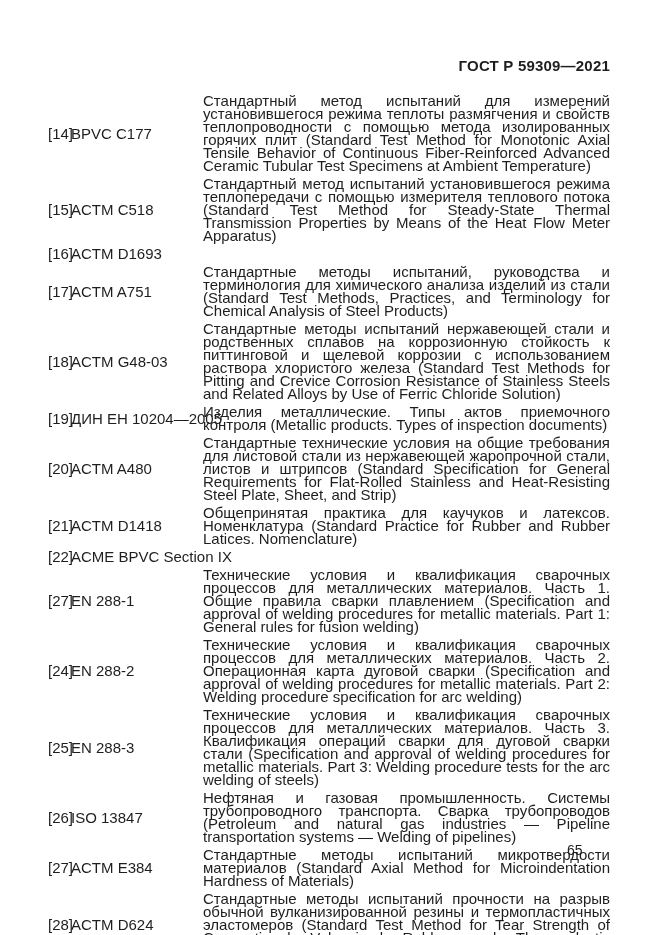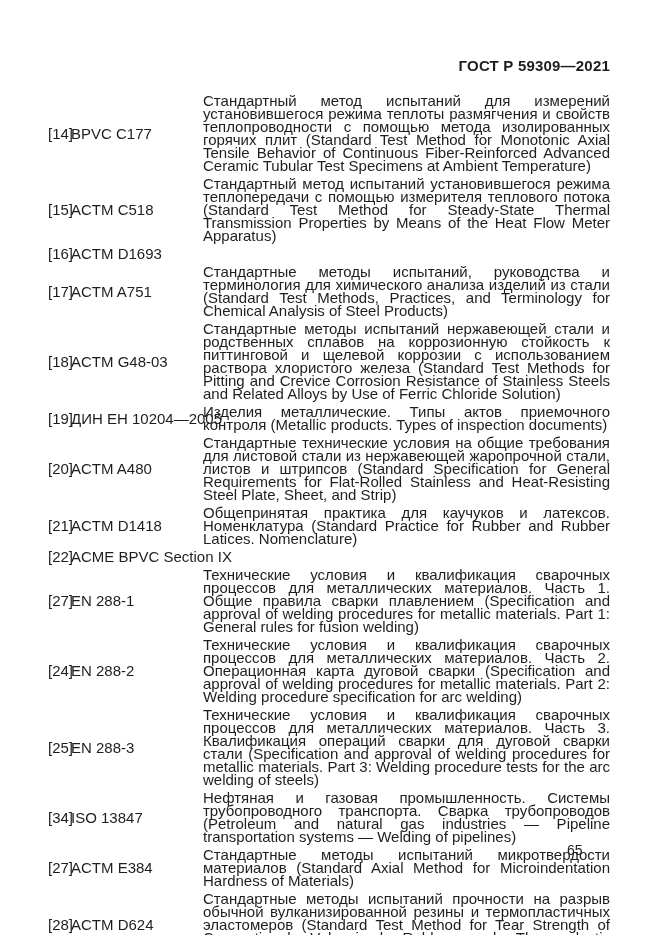--- a/index.html
+++ b/index.html
@@ -122,21 +122,21 @@
         <div class="ref-num">[24]</div>
         <div class="ref-code">EN 288-2</div>
         <div class="ref-desc">Технические условия и квалификация сварочных процессов для металлических материалов. Часть 2. Операционная карта дуговой сварки (Specification and approval of welding procedures for metallic materials. Part 2: Welding procedure specification for arc welding)</div>
       </div>
       <div class="ref-row">
         <div class="ref-num">[25]</div>
         <div class="ref-code">EN 288-3</div>
         <div class="ref-desc">Технические условия и квалификация сварочных процессов для металлических материалов. Часть 3. Квалификация операций сварки для дуговой сварки стали (Specification and approval of welding procedures for metallic materials. Part 3: Welding procedure tests for the arc welding of steels)</div>
       </div>
       <div class="ref-row">
-        <div class="ref-num">[34]</div>
+        <div class="ref-num">[26]</div>
         <div class="ref-code">ISO 13847</div>
         <div class="ref-desc">Нефтяная и газовая промышленность. Системы трубопроводного транспорта. Сварка трубопроводов (Petroleum and natural gas industries — Pipeline transportation systems — Welding of pipelines)</div>
       </div>
       <div class="ref-row">
         <div class="ref-num">[27]</div>
         <div class="ref-code">ACTM E384</div>
         <div class="ref-desc">Стандартные методы испытаний микротвердости материалов (Standard Axial Method for Microindentation Hardness of Materials)</div>
       </div>
       <div class="ref-row">
         <div class="ref-num">[28]</div>

